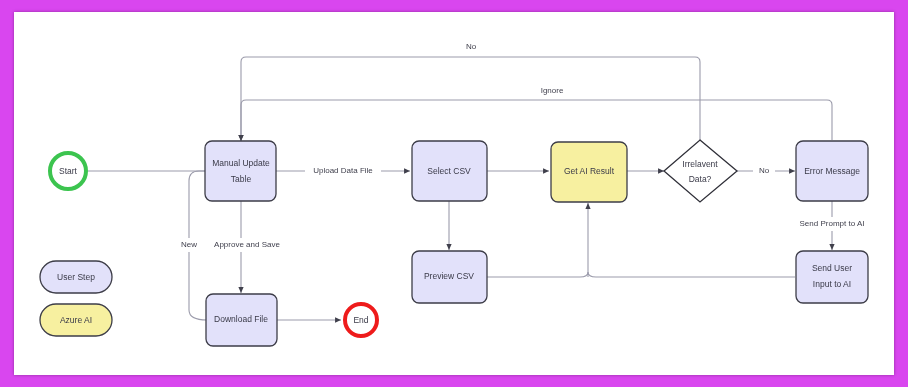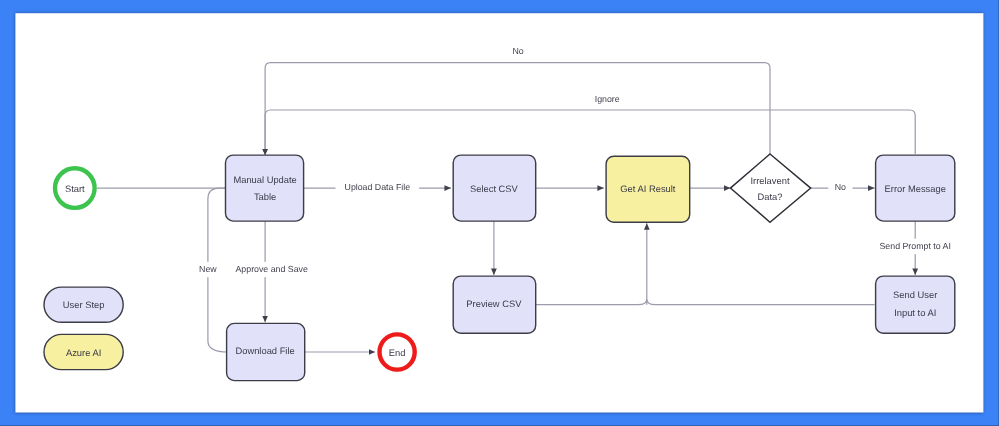--- a/index.html
+++ b/index.html
@@ -10,21 +10,21 @@
   body {
     width: 908px;
     height: 387px;
     overflow: hidden;
     font-family: "Liberation Sans", sans-serif;
   }
   #frame {
     position: absolute;
     left: 0; top: 0;
     width: 908px; height: 387px;
-    background: #3b82f6;
+    background: #d946ef;
   }
   #canvas {
     position: absolute;
     left: 14px;
     top: 12px;
     width: 880px;
     height: 363px;
     background: #ffffff;
     box-shadow: 0 0 3px rgba(0,0,0,0.35);
     overflow: hidden;

